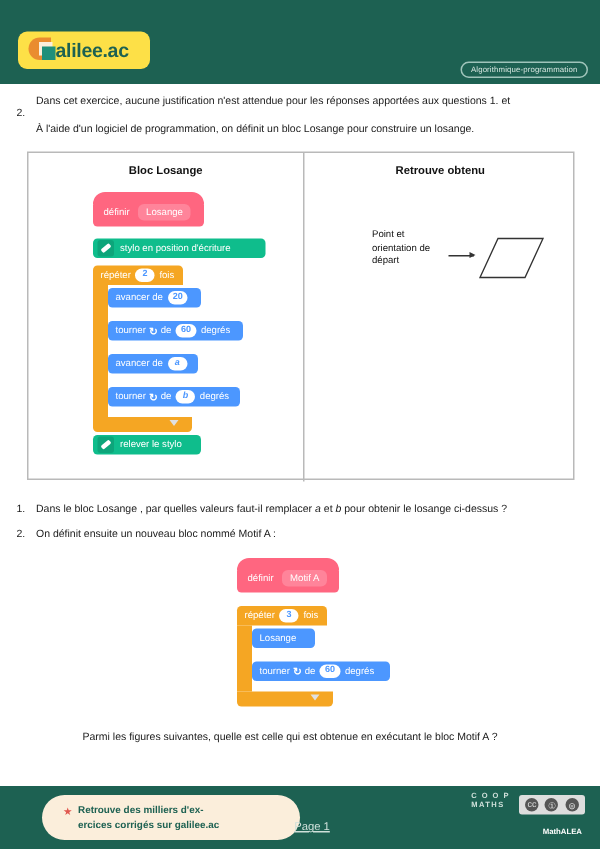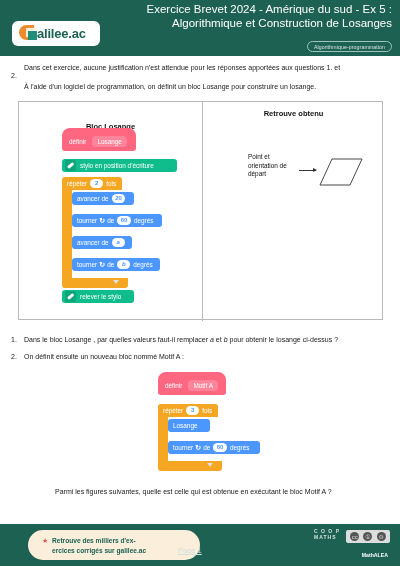--- a/index.html
+++ b/index.html
@@ -11,21 +11,21 @@
     -webkit-font-smoothing:antialiased;
   }
 
   
   .header{
     position:absolute;left:0;top:0;width:400px;height:56px;
     background:#1d6152;
   }
   .logo-pill{
     position:absolute;left:12px;top:21px;width:88px;height:25px;
-    background:#ffffff;border-radius:6px;
+    background:#fde047;border-radius:6px;
     display:flex;align-items:center;
   }
   .logo-mark{position:relative;width:19px;height:17px;margin-left:7px;flex:0 0 auto;}
   .logo-arc{
     position:absolute;left:0;top:0;width:15px;height:15px;
     background:#ea8c2f;border-radius:50% 0 0 50%;
   }
   .logo-arc:after{
     content:"";position:absolute;right:-1px;top:3px;width:9px;height:9px;background:#fbeedb;
   }
@@ -64,21 +64,21 @@
     position:absolute;left:18px;top:101px;width:365px;height:219px;
     border:1px solid #b9b9b9;background:#fff;box-sizing:border-box;
   }
   .table-divider{
     position:absolute;left:183px;top:0;width:1px;height:219px;background:#b9b9b9;
   }
   .th{
     position:absolute;top:7px;font-size:7.5px;font-weight:bold;color:#111;
     text-align:center;
   }
-  .th-left{left:0;width:183px;margin-top:13px;}
+  .th-left{left:0;width:183px;}
   .th-right{left:184px;width:181px;}
 
   
   .scratch{position:absolute;font-size:6.4px;color:#ffffff;}
   .blk{position:absolute;box-sizing:border-box;display:flex;align-items:center;}
   .blk span{white-space:nowrap;}
 
   .b-define{
     background:#ff6680;border-radius:5px 5px 3px 3px;
     padding-left:7px;height:19px;
@@ -158,21 +158,21 @@
     background:#fbeedb;border-radius:15px;
   }
   .footer-pill-txt{
     position:absolute;left:24px;top:6px;width:142px;
     color:#1d6152;font-size:6.6px;font-weight:bold;line-height:10px;
   }
   .footer-star{
     position:absolute;left:14px;top:7px;color:#e0574f;font-size:7px;
   }
   .footer-page{
-    position:absolute;left:178px;top:22px;width:60px;text-align:left;
+    position:absolute;left:178px;top:22px;width:60px;text-align:center;
     color:#cfe0da;font-size:7.5px;text-decoration:underline;
   }
   .footer-mathalea{
     position:absolute;right:12px;top:28px;color:#ffffff;font-size:5.2px;font-weight:bold;
   }
   .footer-logo{
     position:absolute;right:60px;top:5px;color:#cfe0da;font-size:5px;
     line-height:5.5px;font-weight:bold;letter-spacing:1px;
   }
   .cc-badge{
@@ -189,21 +189,20 @@
 <body>
 
 <div class="header">
   <div class="logo-pill">
     <div class="logo-mark">
       <div class="logo-arc"></div>
       <div class="logo-sq"></div>
     </div>
     <div class="logo-word">alilee.ac</div>
   </div>
-  <div class="header-title">Exercice Brevet 2024 - Amérique du sud - Ex 5 : Algorithmique et Construction de Losanges</div>
   <div class="header-badge">Algorithmique-programmation</div>
 </div>
 
 <div class="intro">
   <div class="intro-num">2.</div>
   <div class="intro-l1">Dans cet exercice, aucune justification n'est attendue pour les réponses apportées aux questions 1. et</div>
   <div class="intro-l2">À l'aide d'un logiciel de programmation, on définit un bloc Losange pour construire un losange.</div>
 </div>
 
 <div class="table">

